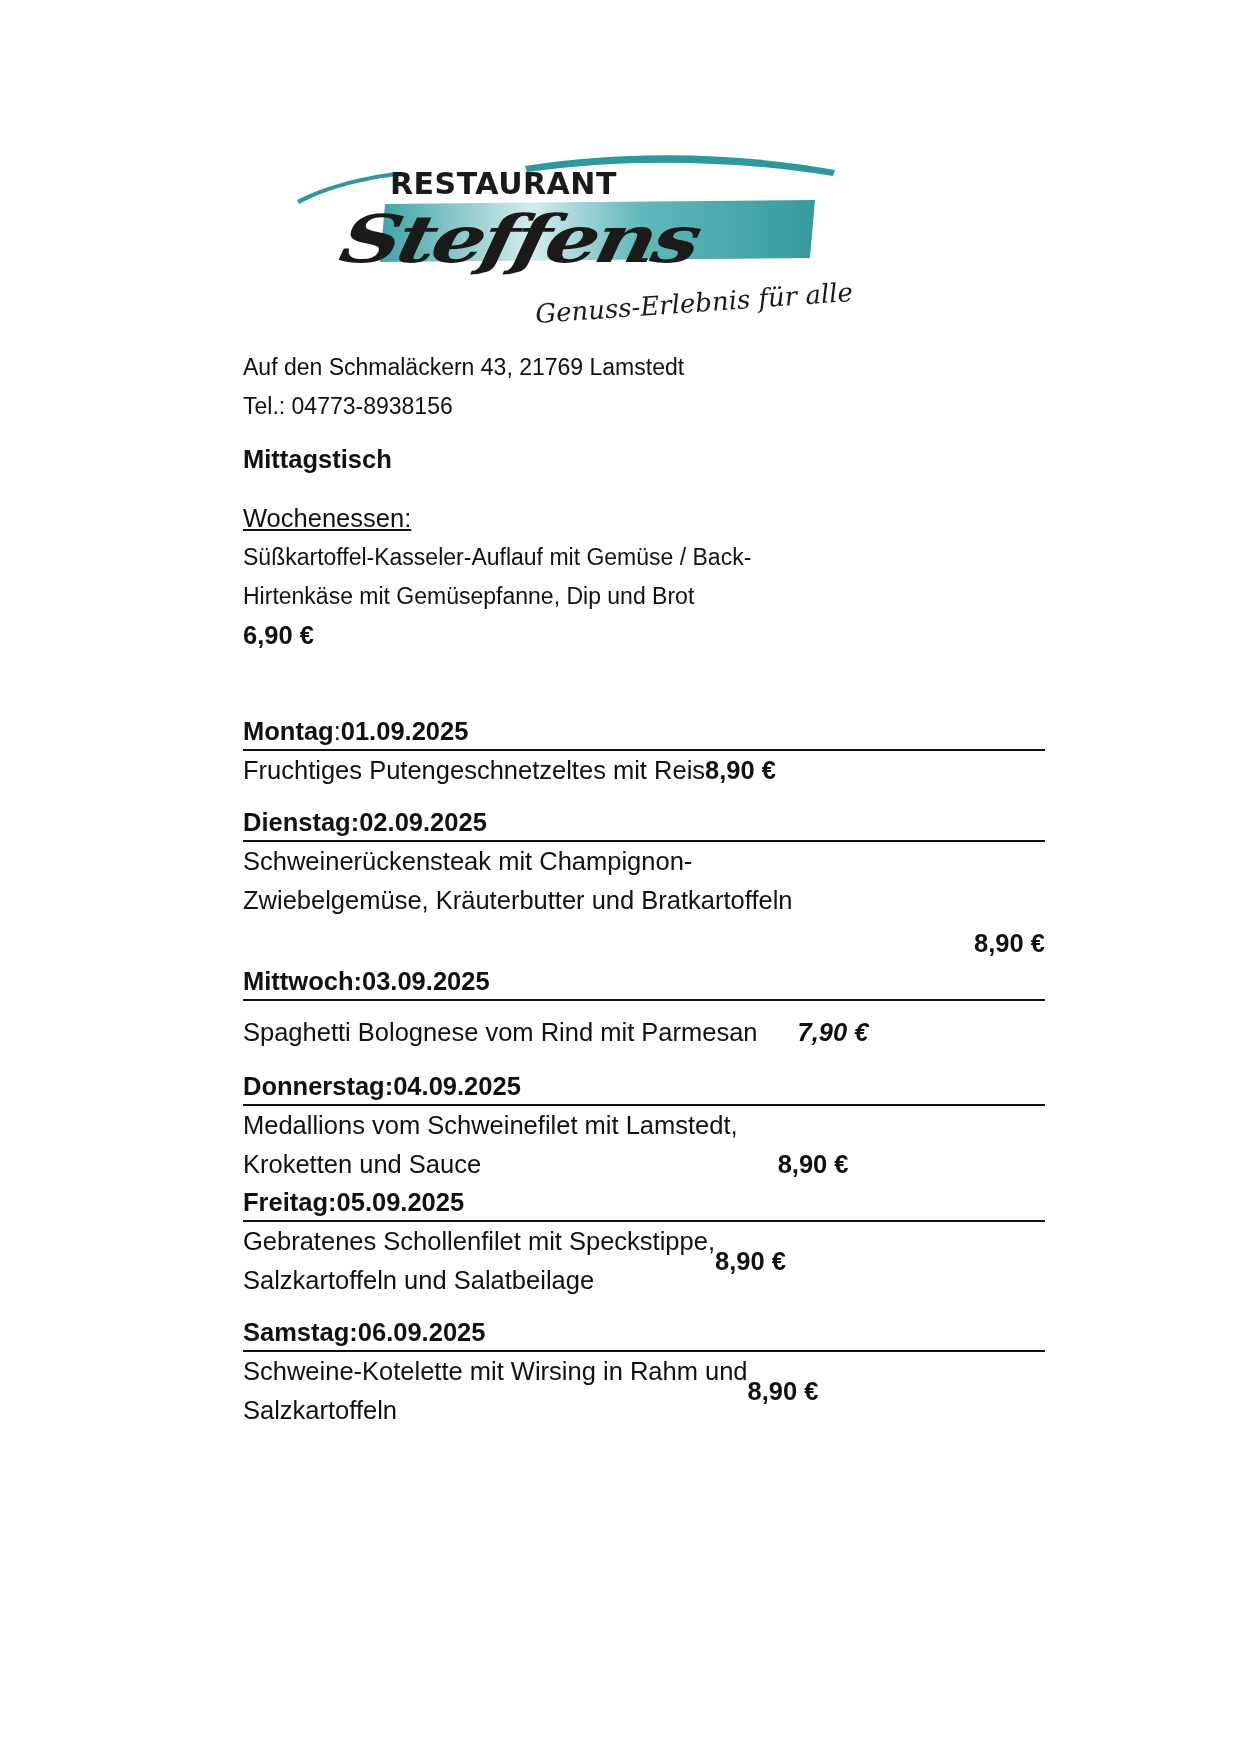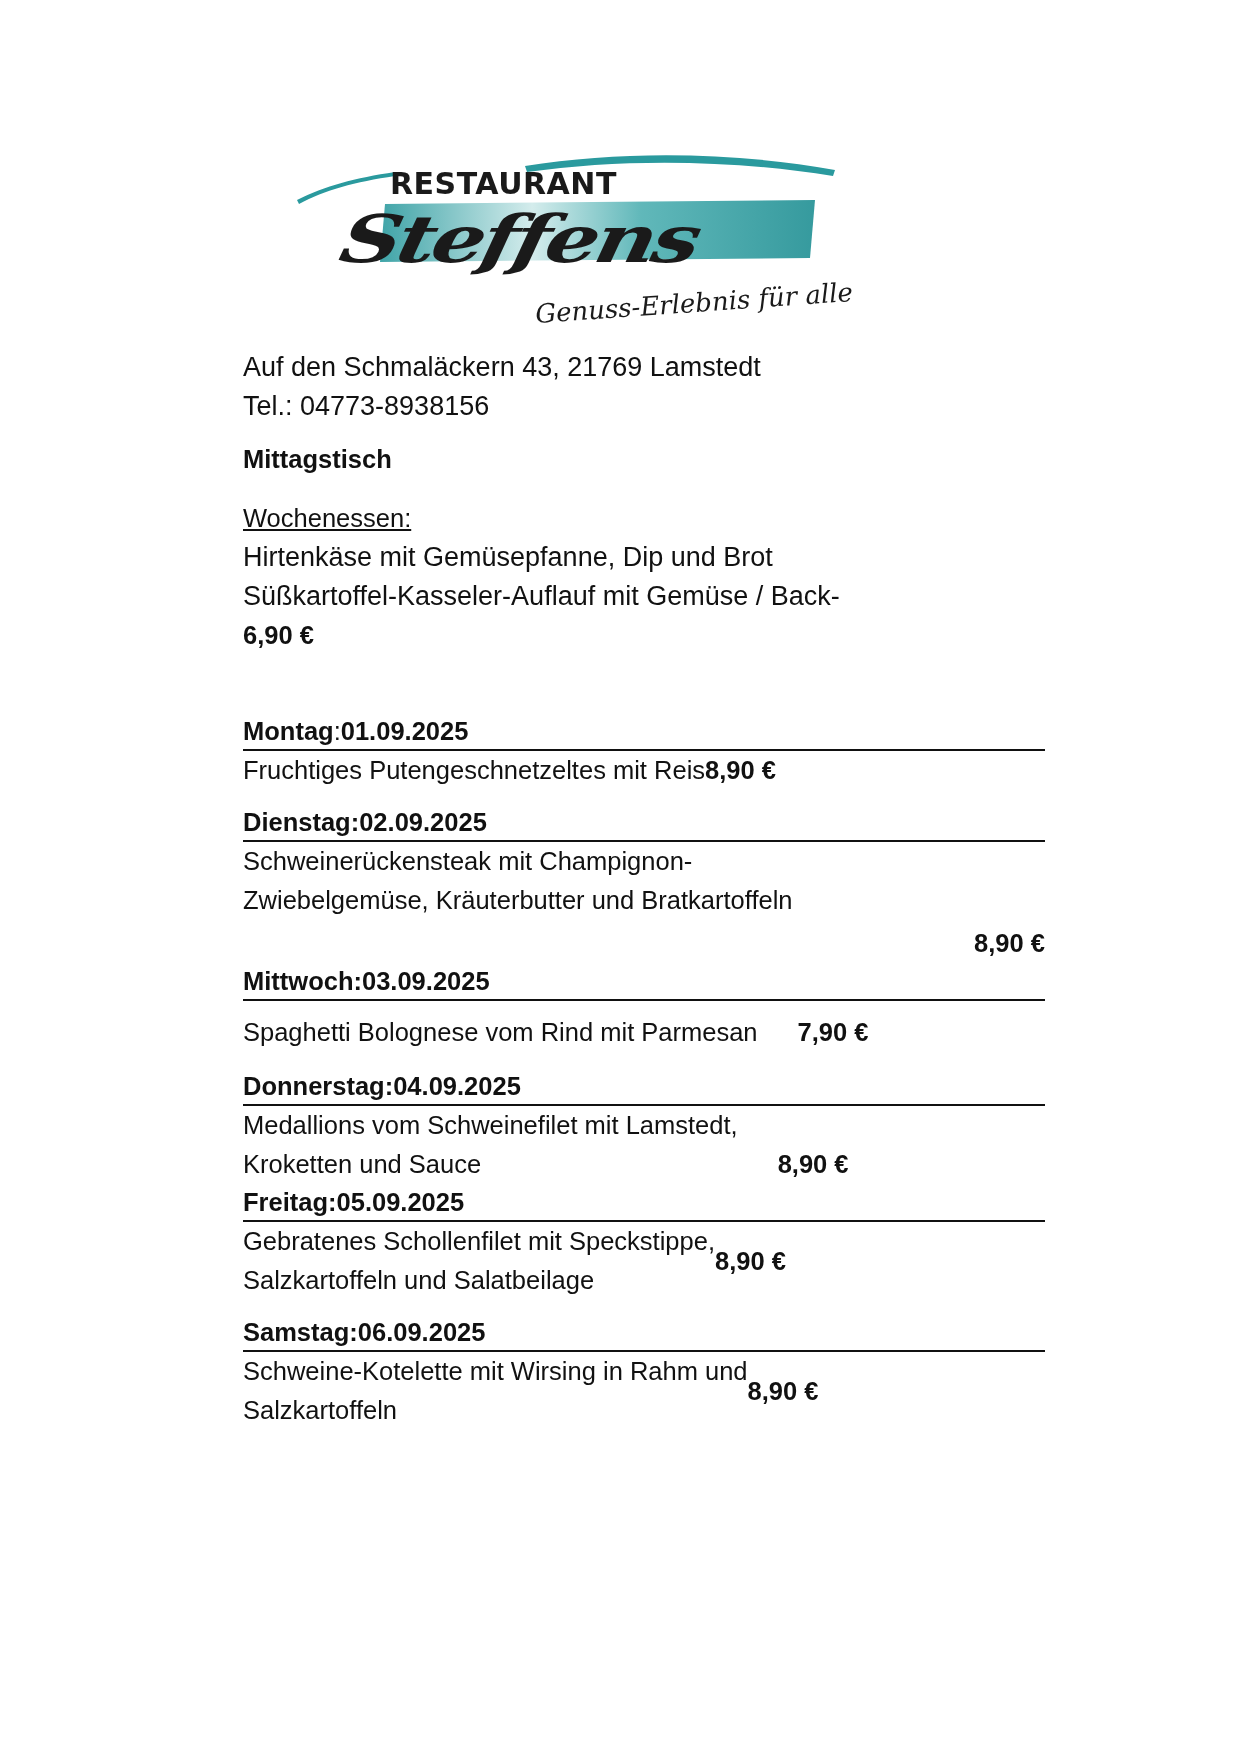--- a/index.html
+++ b/index.html
@@ -25,21 +25,21 @@
     transform: skewX(-12deg) scaleY(0.78); transform-origin: left top;
   }
   .logo-tagline {
     position: absolute; left: 240px; top: 140px;
     font-family: "DejaVu Serif", serif; font-style: italic;
     font-size: 26px; color: #1a1a1a; transform: rotate(-4deg);
   }
 
   
   .content { position: absolute; left: 243px; top: 348px; width: 802px; }
-  .line { font-size: 27px; line-height: 39px; white-space: nowrap; }
+  .line { font-size: 23px; line-height: 39px; white-space: nowrap; }
   .address-block { margin-bottom: 14px; }
   .section-title { font-weight: bold; font-size: 25.5px; line-height: 39px; margin-bottom: 20px; }
   .week-title { font-weight: normal; text-decoration: underline; font-size: 25.5px; line-height: 39px; }
   .week-price { text-align: left; font-weight: bold; font-size: 25.5px; line-height: 39px; padding-right: 0; }
   .week-block { margin-bottom: 58px; }
 
   .day { position: relative; }
   .day-head {
     display: flex; justify-content: flex-start; align-items: flex-end;
     font-weight: bold; font-size: 25.5px; line-height: 36px;
@@ -85,22 +85,22 @@
 
     <div class="address-block">
       <div class="line">Auf den Schmaläckern 43, 21769 Lamstedt</div>
       <div class="line">Tel.: 04773-8938156</div>
     </div>
 
     <div class="section-title">Mittagstisch</div>
 
     <div class="week-block">
       <div class="week-title">Wochenessen:</div>
+      <div class="line">Süßkartoffel-Kasseler-Auflauf mit Gemüse / Back-</div>
       <div class="line">Hirtenkäse mit Gemüsepfanne, Dip und Brot</div>
-      <div class="line">Süßkartoffel-Kasseler-Auflauf mit Gemüse / Back-</div>
       <div class="week-price">6,90 €</div>
     </div>
 
     <div class="day">
       <div class="day-head">
         <span><span>Montag</span><span class="colon-light">:</span></span>
         <span>01.09.2025</span>
       </div>
       <div class="day-body">
         <div class="day-desc">
@@ -125,21 +125,21 @@
 
     <div class="day">
       <div class="day-head">
         <span>Mittwoch:</span>
         <span>03.09.2025</span>
       </div>
       <div class="day-body price-bottom">
         <div class="day-desc">
           <div>Spaghetti Bolognese vom Rind mit Parmesan</div>
         </div>
-        <div class="day-price" style="margin-top:12px;">7,90 €</div>
+        <div class="day-price" style="margin-top:12px;font-style:italic;">7,90 €</div>
       </div>
     </div>
     <div class="gap-md"></div>
 
     <div class="day">
       <div class="day-head">
         <span>Donnerstag:</span>
         <span>04.09.2025</span>
       </div>
       <div class="day-body price-bottom">

